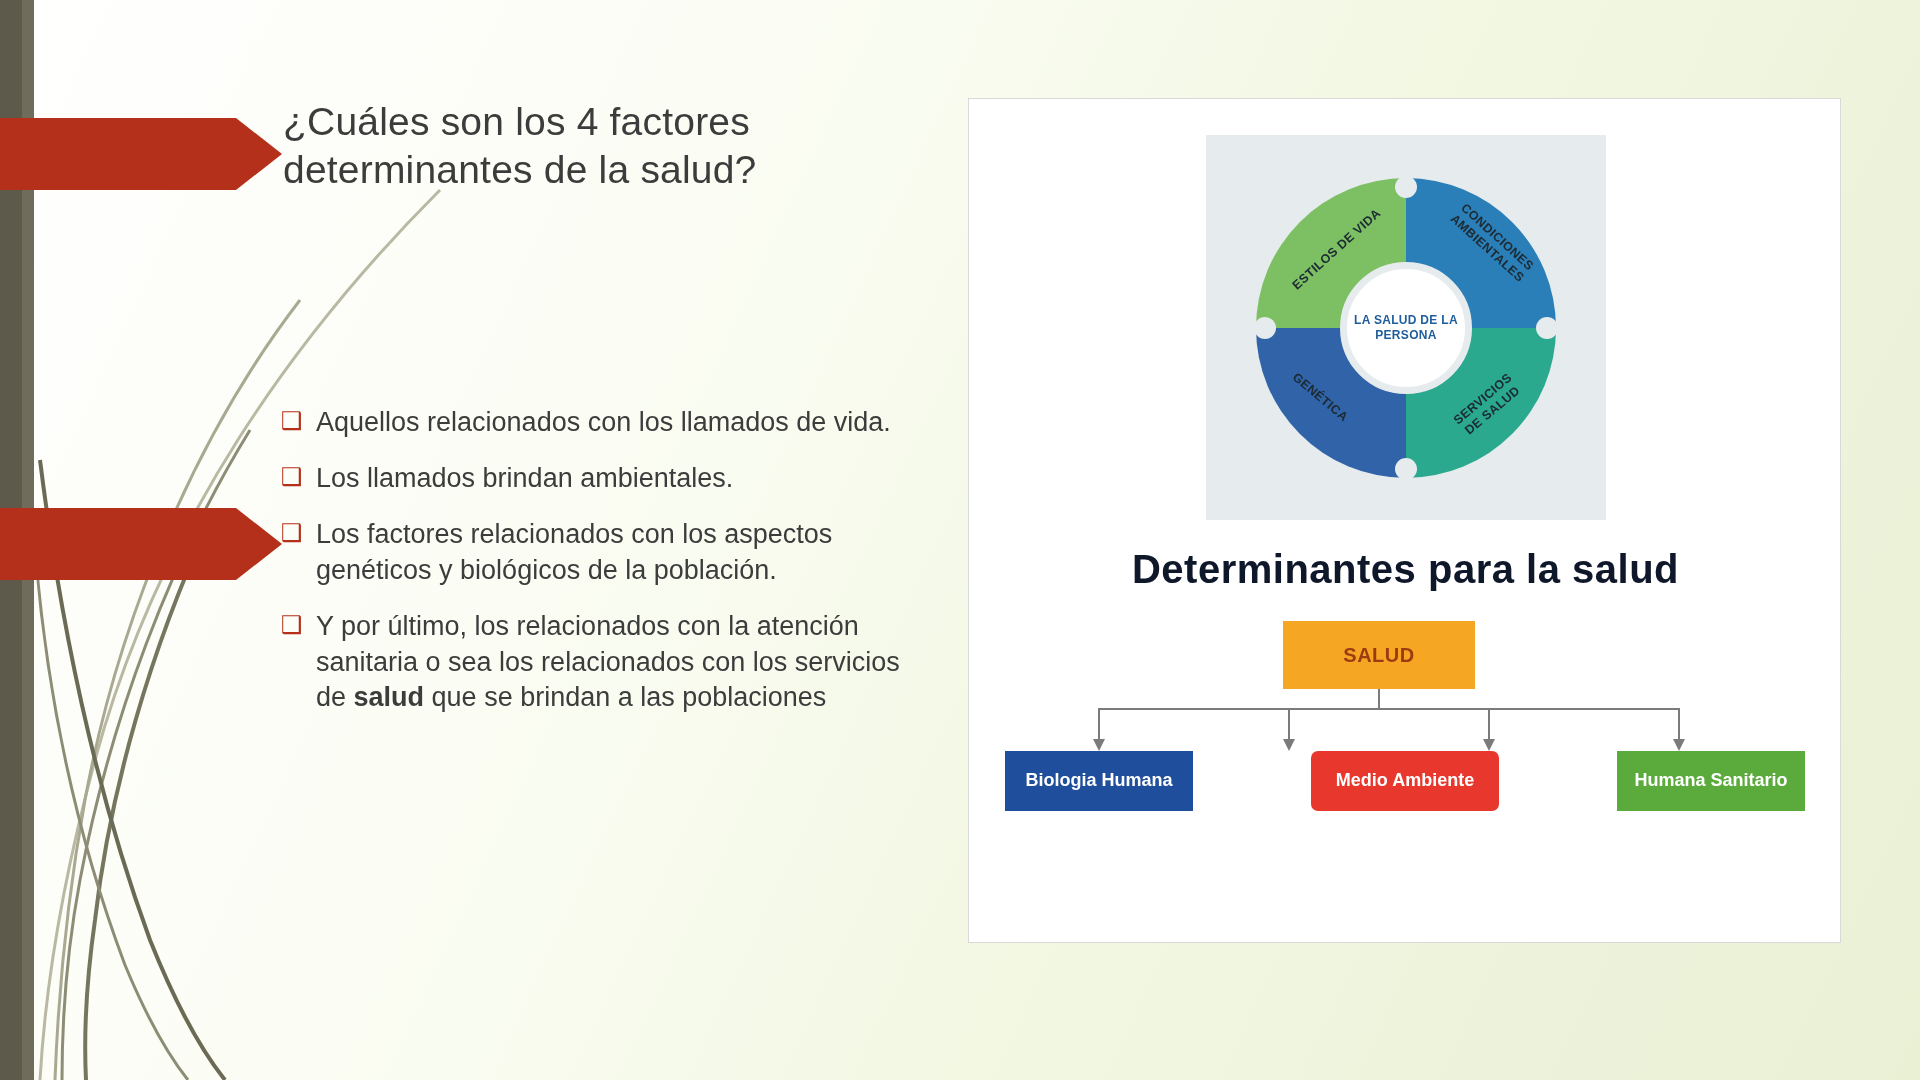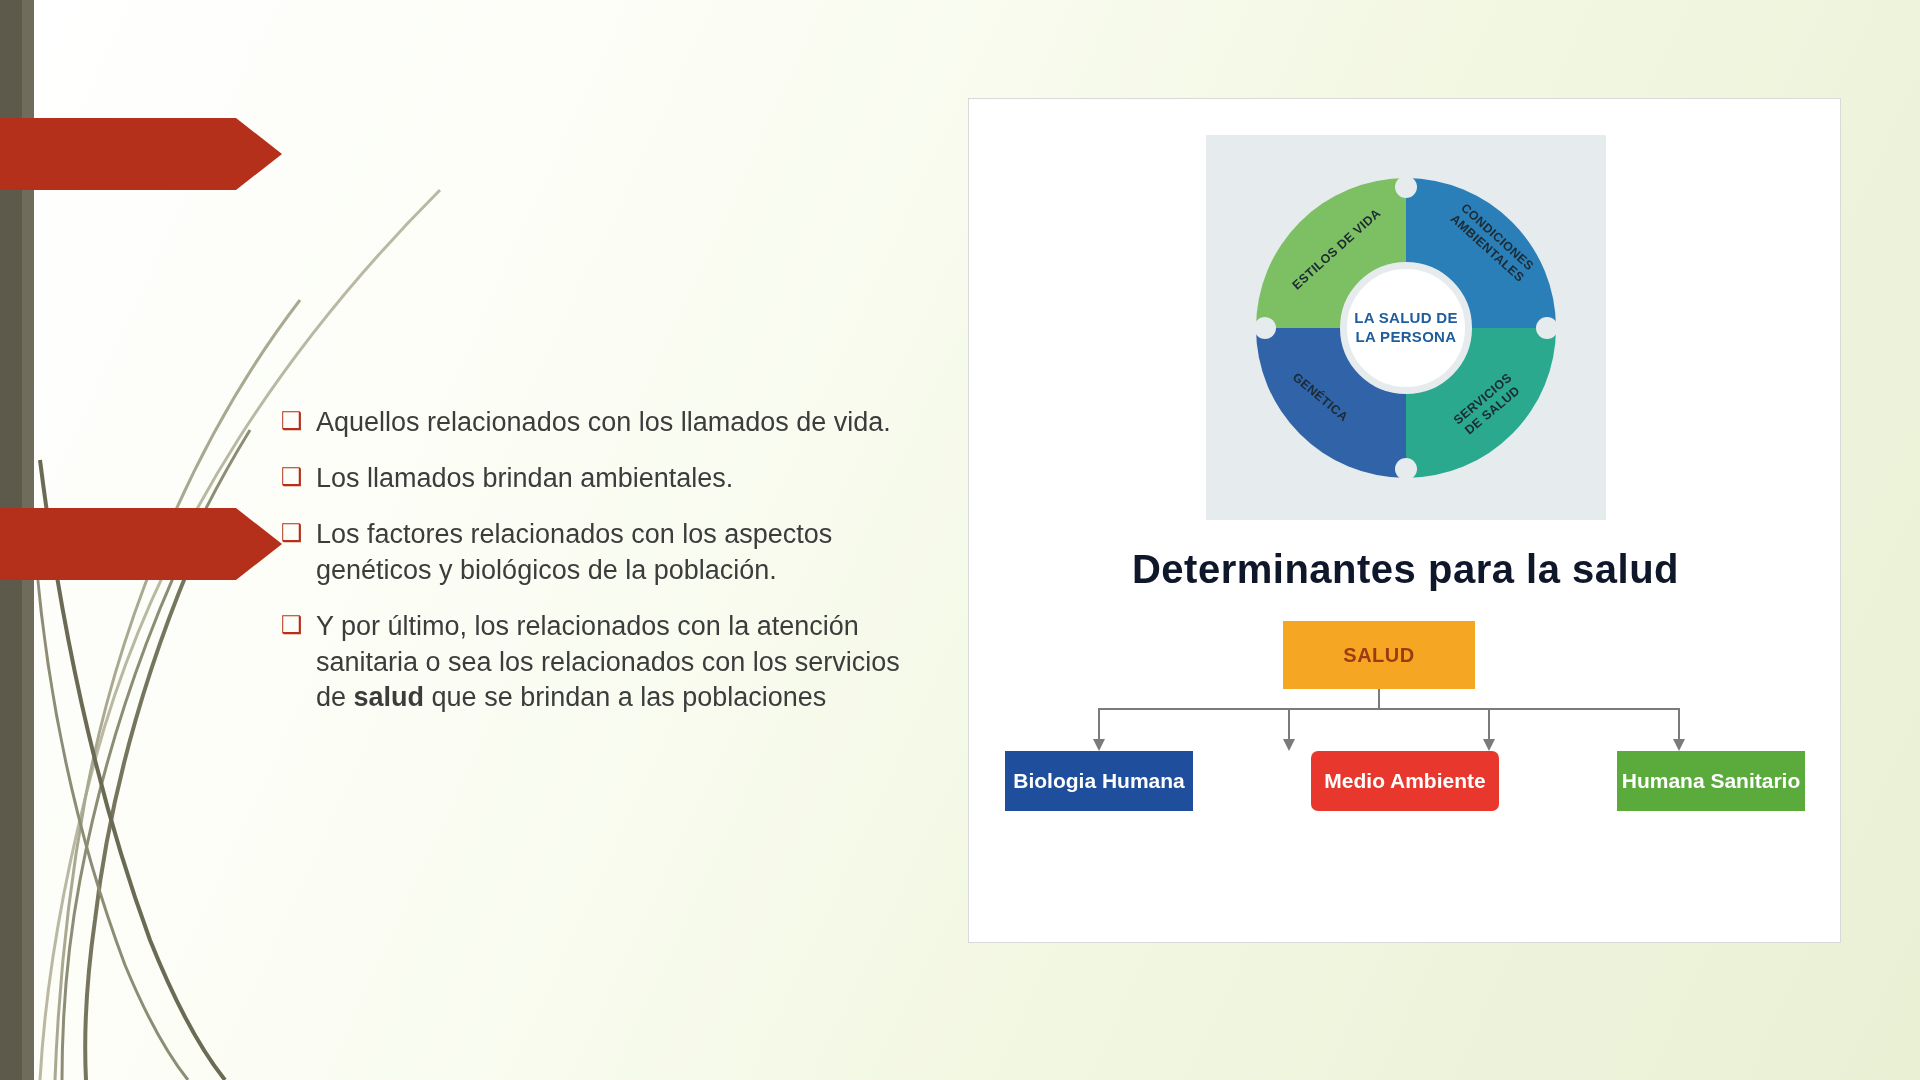--- a/index.html
+++ b/index.html
@@ -159,21 +159,21 @@
     width: 118px;
     height: 118px;
     border-radius: 50%;
     background: #ffffff;
     border: 7px solid #e6ebed;
     display: flex;
     align-items: center;
     justify-content: center;
     text-align: center;
     color: #1f5d9c;
-    font-size: 15px;
+    font-size: 12px;
     font-weight: 700;
     line-height: 1.25;
     letter-spacing: 0.3px;
   }
   .knob {
     position: absolute;
     width: 22px;
     height: 22px;
     background: #e6ebed;
     border-radius: 50%;
@@ -240,21 +240,21 @@
     justify-content: space-between;
   }
   .leaf {
     width: 188px;
     height: 60px;
     display: flex;
     align-items: center;
     justify-content: center;
     color: #ffffff;
     font-weight: 700;
-    font-size: 21px;
+    font-size: 18px;
     text-align: center;
     line-height: 1.1;
   }
   .leaf-0 { background: #1f4e9c; }
   .leaf-1 { background: #e8372c; border-radius: 7px; }
   .leaf-2 { background: #f5d547; color: #2f5fa8; }
   .leaf-3 { background: #5aab3c; }
 </style>
 </head>
 <body>
@@ -270,20 +270,21 @@
     <path d="M300 300 C 200 430, 120 610, 85 800 C 65 910, 58 1000, 55 1080" stroke="#a9a992" stroke-width="3" fill="none"></path>
     <path d="M250 430 C 170 560, 110 720, 80 880 C 65 960, 62 1030, 62 1080" stroke="#8d8d76" stroke-width="3" fill="none"></path>
     <path d="M210 520 C 150 650, 110 790, 95 920 C 85 990, 84 1040, 86 1080" stroke="#76765f" stroke-width="4" fill="none"></path>
     <path d="M40 460 C 60 620, 95 790, 150 940 C 180 1015, 205 1055, 225 1080" stroke="#6b6b55" stroke-width="4" fill="none"></path>
     <path d="M36 560 C 48 700, 78 840, 125 965 C 152 1030, 172 1060, 188 1080" stroke="#8d8d76" stroke-width="3" fill="none"></path>
   </svg>
 
   <div class="red-arrow" id="arrow-top"></div>
   <div class="red-arrow" id="arrow-bottom"></div>
 
+  <div class="title">¿Cuáles son los 4 factores determinantes de la salud?</div>
 
   <div class="bullets">
 
     <div class="bullet-row">
       <span class="bullet-mark">❑</span>
       <span class="bullet-text">Aquellos relacionados con los llamados de vida.</span>
     </div>
 
     <div class="bullet-row">
       <span class="bullet-mark">❑</span>

